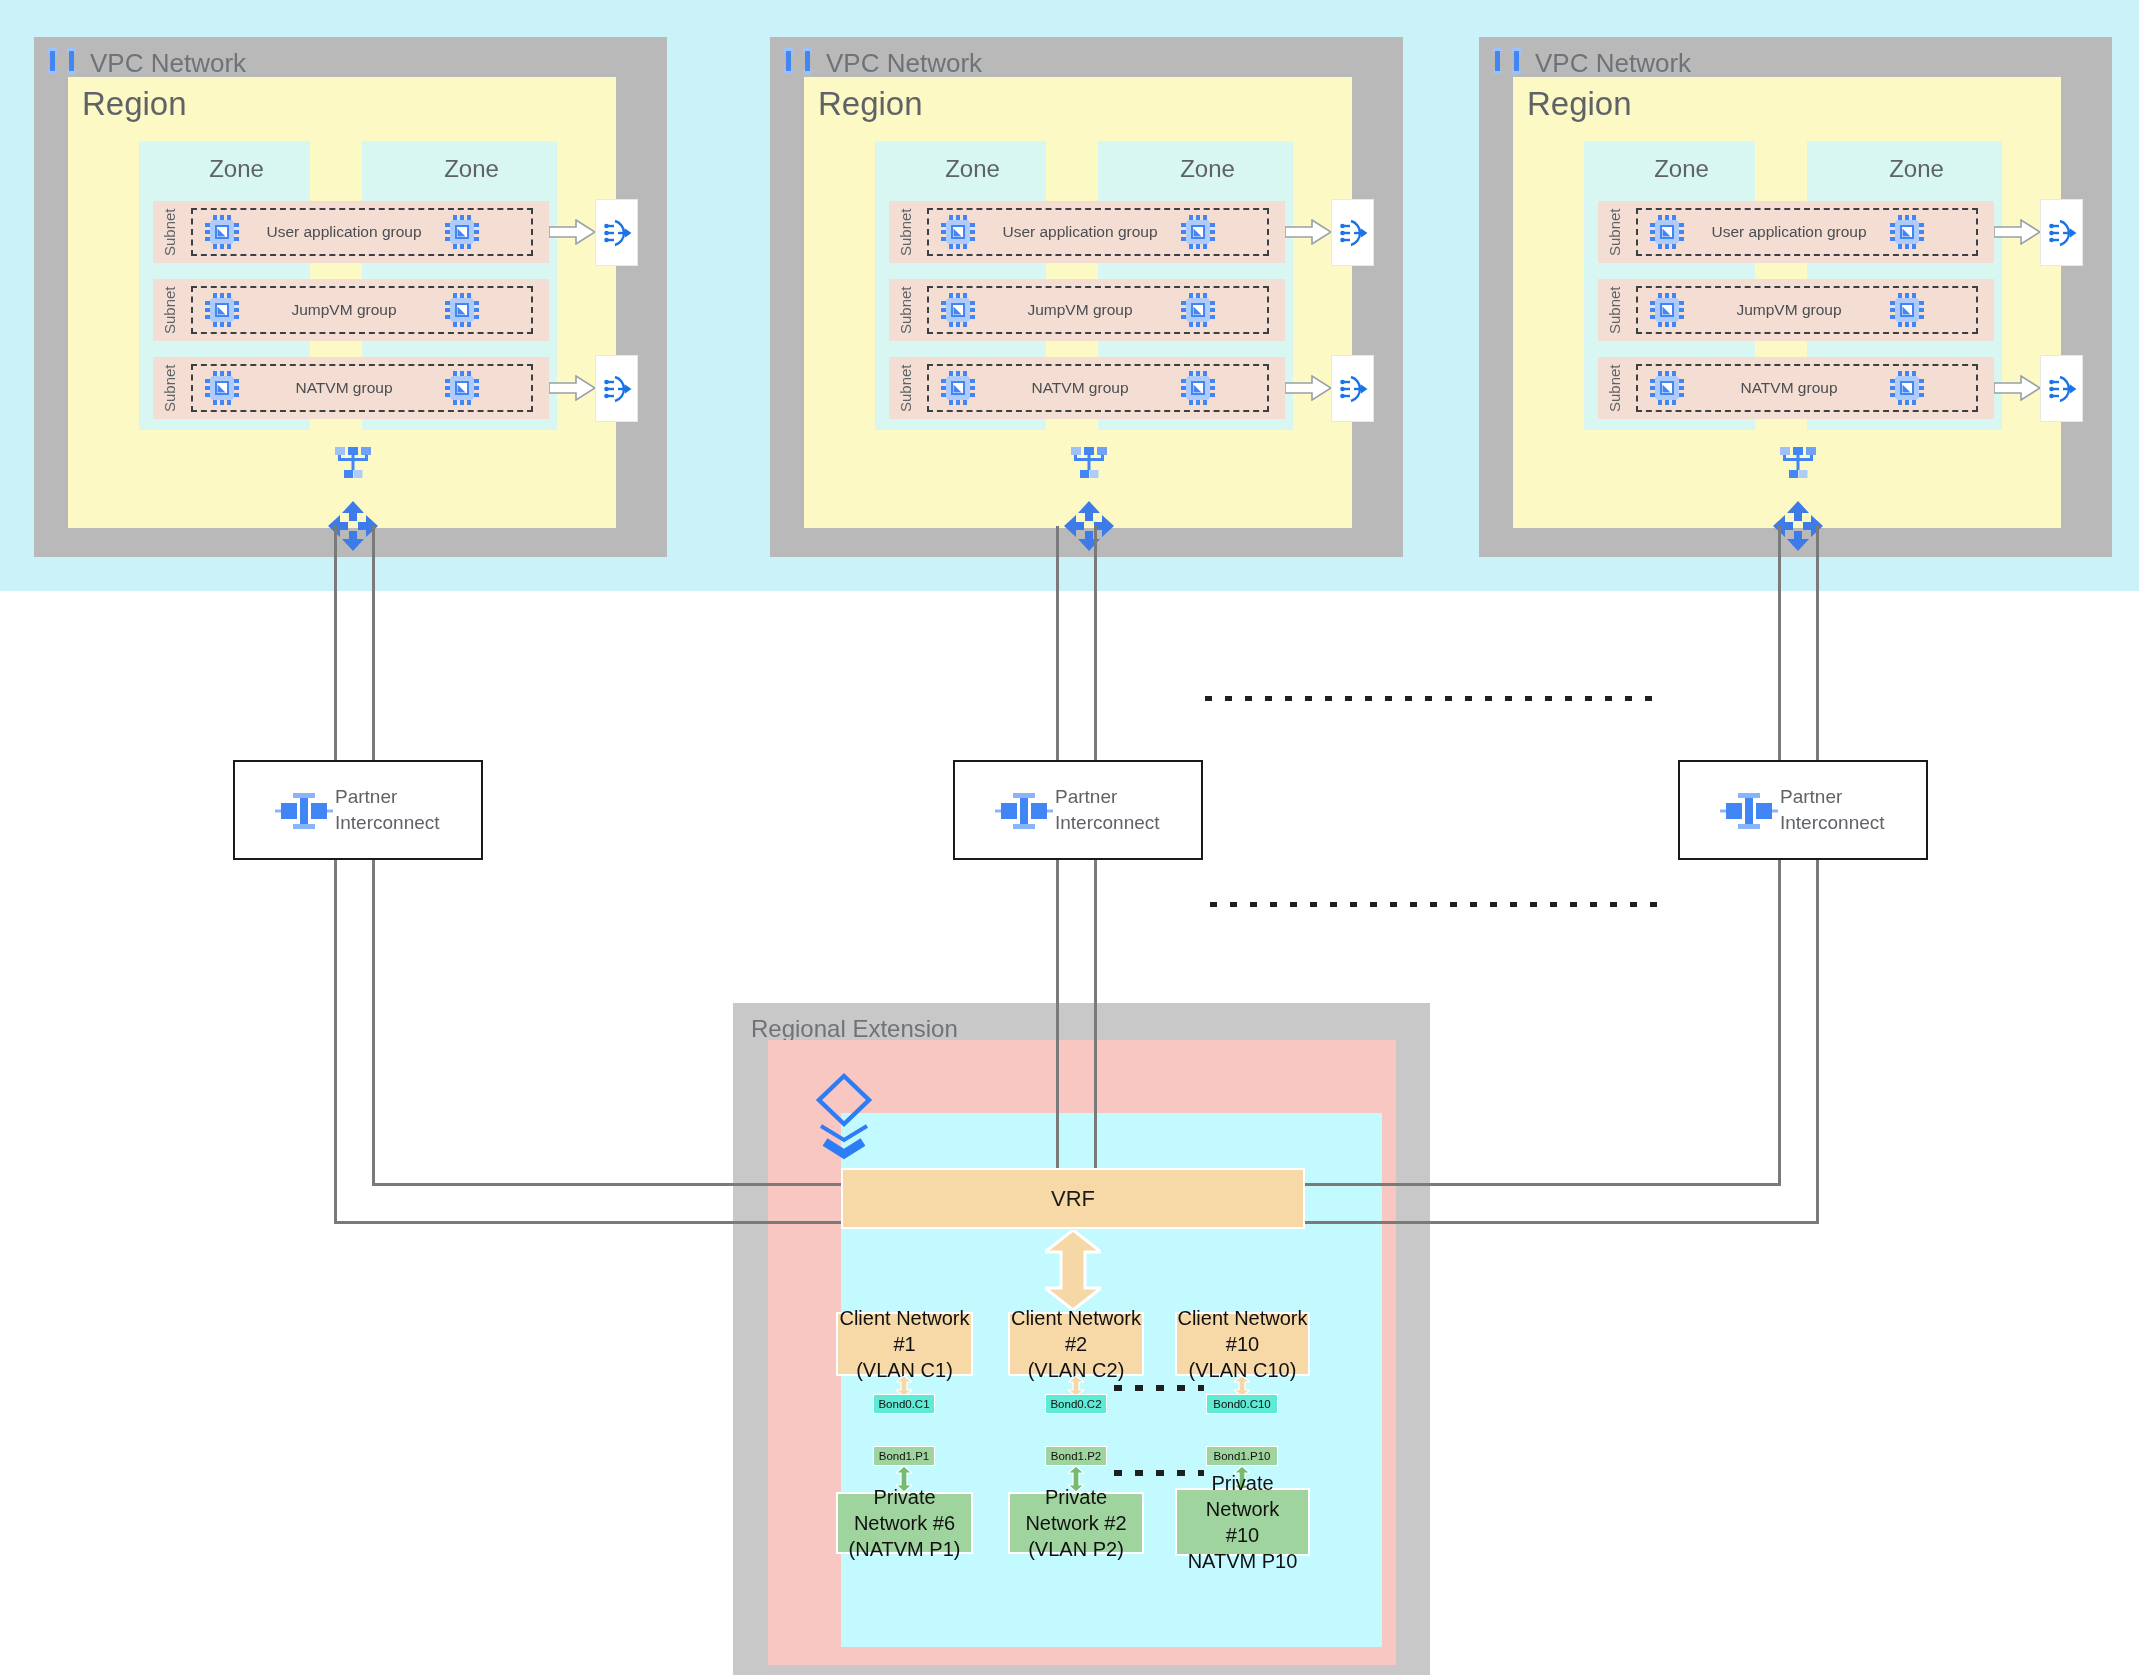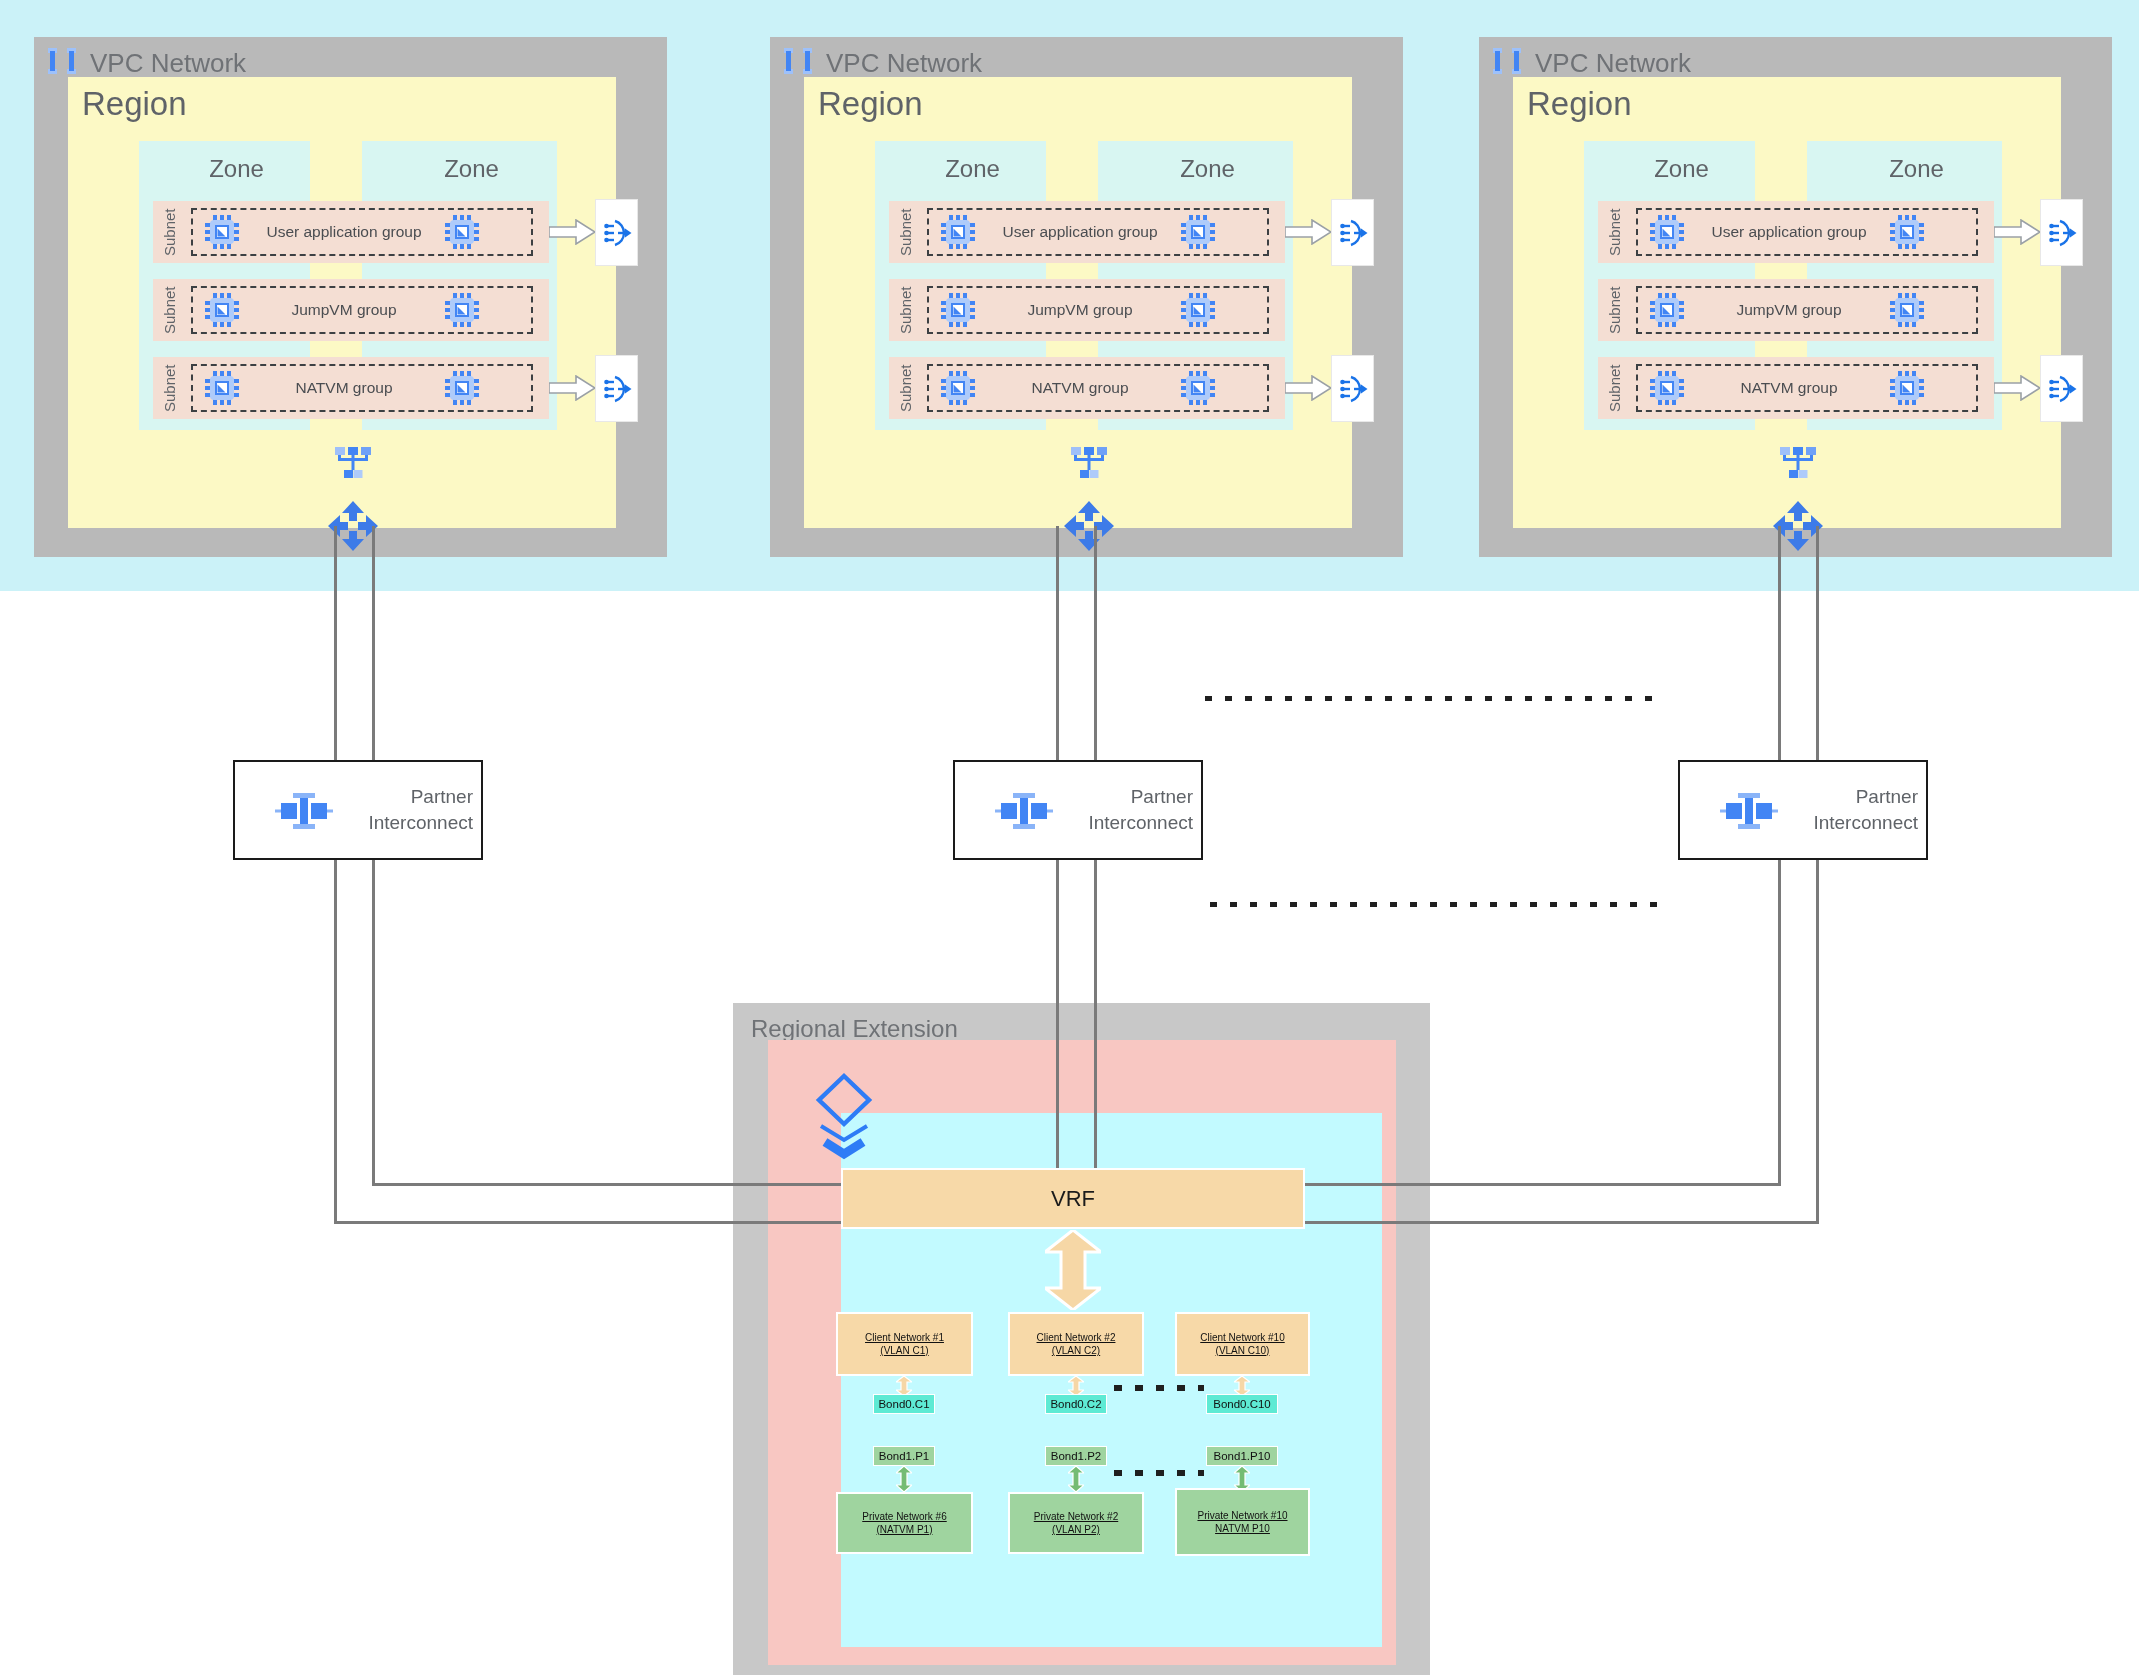--- a/index.html
+++ b/index.html
@@ -43,36 +43,36 @@
       background:repeating-linear-gradient(90deg,#1f1f1f 0 7px,transparent 7px 20px);}
   .dotted-sm{position:absolute;height:6px;z-index:5;
       background:repeating-linear-gradient(90deg,#1f1f1f 0 8px,transparent 8px 21px);}
 
   
   .pi-box{position:absolute;top:760px;width:250px;height:100px;background:#fff;
       border:2.5px solid #1a1a1a;z-index:4;box-sizing:border-box;}
   .pi1{left:233px;} .pi2{left:953px;} .pi3{left:1678px;}
   .pi-icon{position:absolute;left:40px;top:28px;width:58px;height:42px;}
   .pi-label{position:absolute;left:100px;right:8px;top:0;bottom:0;
-      display:flex;align-items:center;justify-content:center;text-align:right;
+      display:flex;align-items:center;justify-content:center;text-align:left;
       font-size:19px;line-height:1.35;color:#5f6368;}
 
   
   .re-gray{position:absolute;left:733px;top:1003px;width:697px;height:672px;background:#C8C8C8;z-index:2;}
   .re-title{position:absolute;left:18px;top:12px;font-size:24px;color:#6f7276;}
   .re-pink{position:absolute;left:35px;top:37px;width:628px;height:625px;background:#F8C7C2;}
   .re-cyan{position:absolute;left:73px;top:73px;width:541px;height:534px;background:#C2FAFF;}
   .layers-icon{position:absolute;left:80px;top:69px;width:62px;height:94px;}
   .vrf{position:absolute;left:841px;top:1168px;width:464px;height:61px;background:#F7D9A8;
       border:2px solid #fff;box-sizing:border-box;z-index:4;
       display:flex;align-items:center;justify-content:center;font-size:22px;color:#1b1b1b;}
   .big-arrow{position:absolute;left:1045px;top:1230px;width:56px;height:80px;z-index:4;}
   .net-box{position:absolute;border:2px solid #fff;box-sizing:border-box;z-index:4;
       display:flex;flex-direction:column;align-items:center;justify-content:center;
-      text-align:center;font-size:10px;line-height:1.3;color:#111;text-decoration:underline;}
+      text-align:center;font-size:20px;line-height:1.3;color:#111;}
   .cn{background:#F7D9A8;top:1312px;height:64px;}
   .cn1{left:836px;width:137px;} .cn2{left:1008px;width:136px;} .cn3{left:1175px;width:135px;}
   .pn{background:#9FD49F;top:1492px;height:62px;}
   .pn1{left:836px;width:137px;} .pn2{left:1008px;width:136px;}
   .pn3{left:1175px;width:135px;top:1488px;height:68px;}
   .mini-arrow{position:absolute;width:16px;height:20px;z-index:4;}
   .bond{position:absolute;height:20px;z-index:5;border:1px solid #fff;box-sizing:border-box;
       display:flex;align-items:center;justify-content:center;font-size:11.5px;color:#111;}
   .bond-c{background:#5eead4;top:1394px;}
   .bond-p{background:#9FD49F;top:1446px;}

